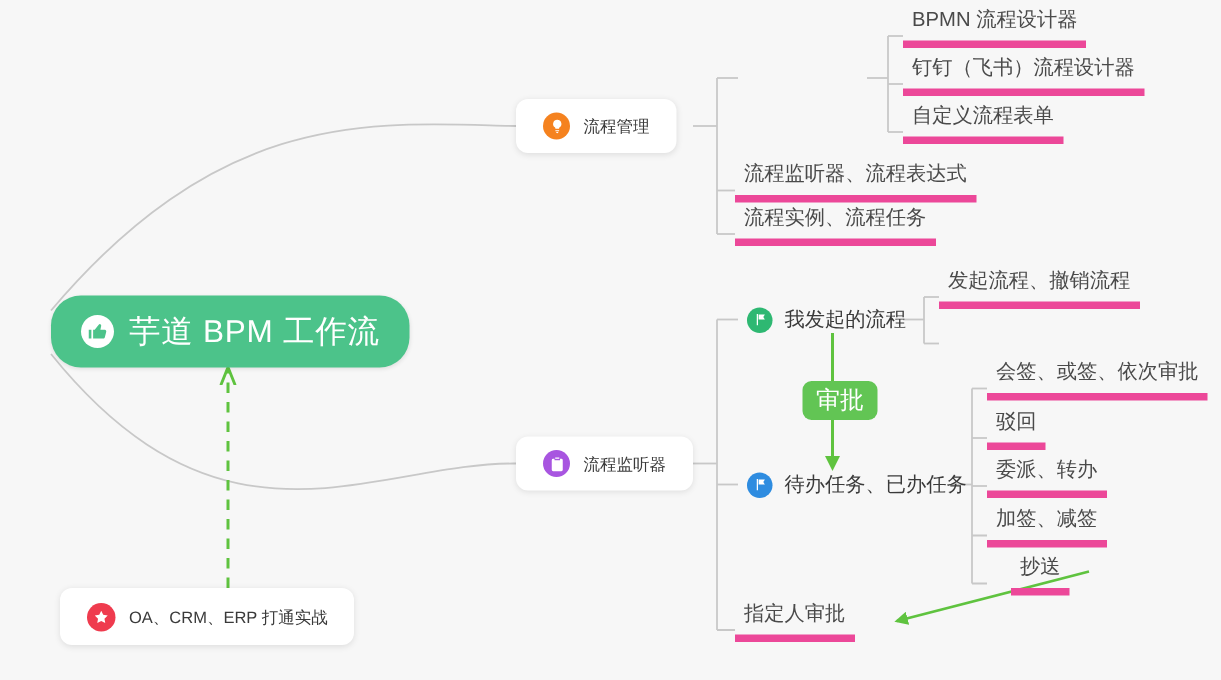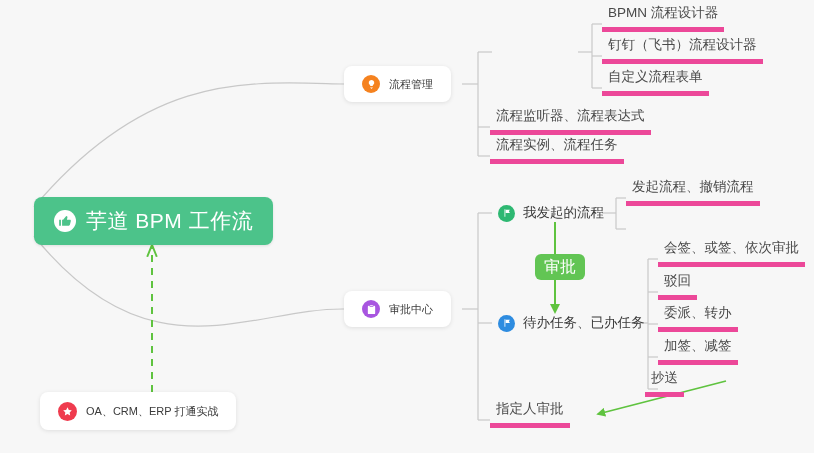--- a/index.html
+++ b/index.html
@@ -31,21 +31,21 @@
   .node {
     position: absolute;
     box-sizing: border-box;
     display: flex;
     align-items: center;
     white-space: nowrap;
   }
   
   .root-node {
     background: #4cc38a;
-    border-radius: 8px;
+    border-radius: 20px;
     padding: 0 20px;
     height: 48px;
     box-shadow: 0 1px 3px rgba(0,0,0,0.10);
   }
   .root-label {
     color: #ffffff;
     font-size: 21px;
     letter-spacing: 0.5px;
     margin-left: 10px;
   }
@@ -193,21 +193,21 @@
 
   <div class="node leaf-node" style="left:490px; top:111px;">流程监听器、流程表达式</div>
   <div class="node leaf-node" style="left:490px; top:140px;">流程实例、流程任务</div>
 
   <div class="node card-node" style="left:344px; top:291px;">
     <span class="icon-circle" style="width:18px;height:18px;background:#a855e0;">
       <svg width="11" height="11" viewBox="0 0 24 24" fill="#ffffff">
         <path d="M9 2h6v2H9V2zM6 4h2v2h8V4h2a2 2 0 0 1 2 2v14a2 2 0 0 1-2 2H6a2 2 0 0 1-2-2V6a2 2 0 0 1 2-2zm2 7h8v1.6H8V11zm0 4h8v1.6H8V15z"></path>
       </svg>
     </span>
-    <span class="card-label">审批中心</span>
+    <span class="card-label">流程监听器</span>
   </div>
 
   <div class="node leaf-node with-icon" style="left:492px; top:202px;">
     <span class="icon-circle" style="width:17px;height:17px;background:#2eb872;">
       <svg width="10" height="10" viewBox="0 0 24 24" fill="#ffffff">
         <path d="M6 3h2v18H6V3zm3 1h10l-2.5 4L19 12H9V4z"></path>
       </svg>
     </span>
     <span class="leaf-icon-label">我发起的流程</span>
   </div>
@@ -224,21 +224,21 @@
         <path d="M6 3h2v18H6V3zm3 1h10l-2.5 4L19 12H9V4z"></path>
       </svg>
     </span>
     <span class="leaf-icon-label">待办任务、已办任务</span>
   </div>
 
   <div class="node leaf-node" style="left:658px; top:243px;">会签、或签、依次审批</div>
   <div class="node leaf-node" style="left:658px; top:276px;">驳回</div>
   <div class="node leaf-node" style="left:658px; top:308px;">委派、转办</div>
   <div class="node leaf-node" style="left:658px; top:341px;">加签、减签</div>
-  <div class="node leaf-node" style="left:645px; top:373px;">抄送</div>
+  <div class="node leaf-node" style="left:674px; top:373px;">抄送</div>
 
   <div class="node leaf-node" style="left:490px; top:404px;">指定人审批</div>
 
   <div class="node card-node" style="left:40px; top:392px; height:38px;">
     <span class="icon-circle" style="width:19px;height:19px;background:#ef3b4e;">
       <svg width="11" height="11" viewBox="0 0 24 24" fill="#ffffff">
         <path d="M12 2.6l2.9 5.9 6.5.9-4.7 4.6 1.1 6.5-5.8-3-5.8 3 1.1-6.5L2.6 9.4l6.5-.9L12 2.6z"></path>
       </svg>
     </span>
     <span class="card-label">OA、CRM、ERP 打通实战</span>

